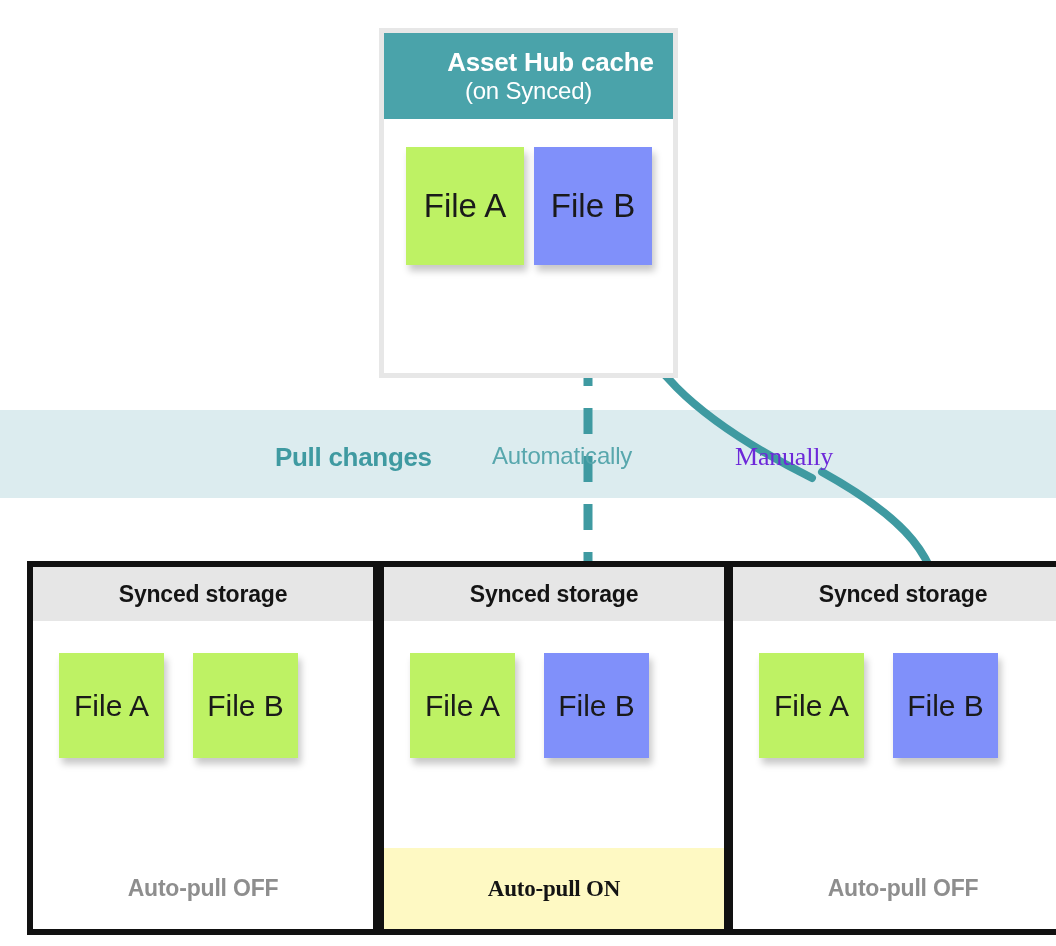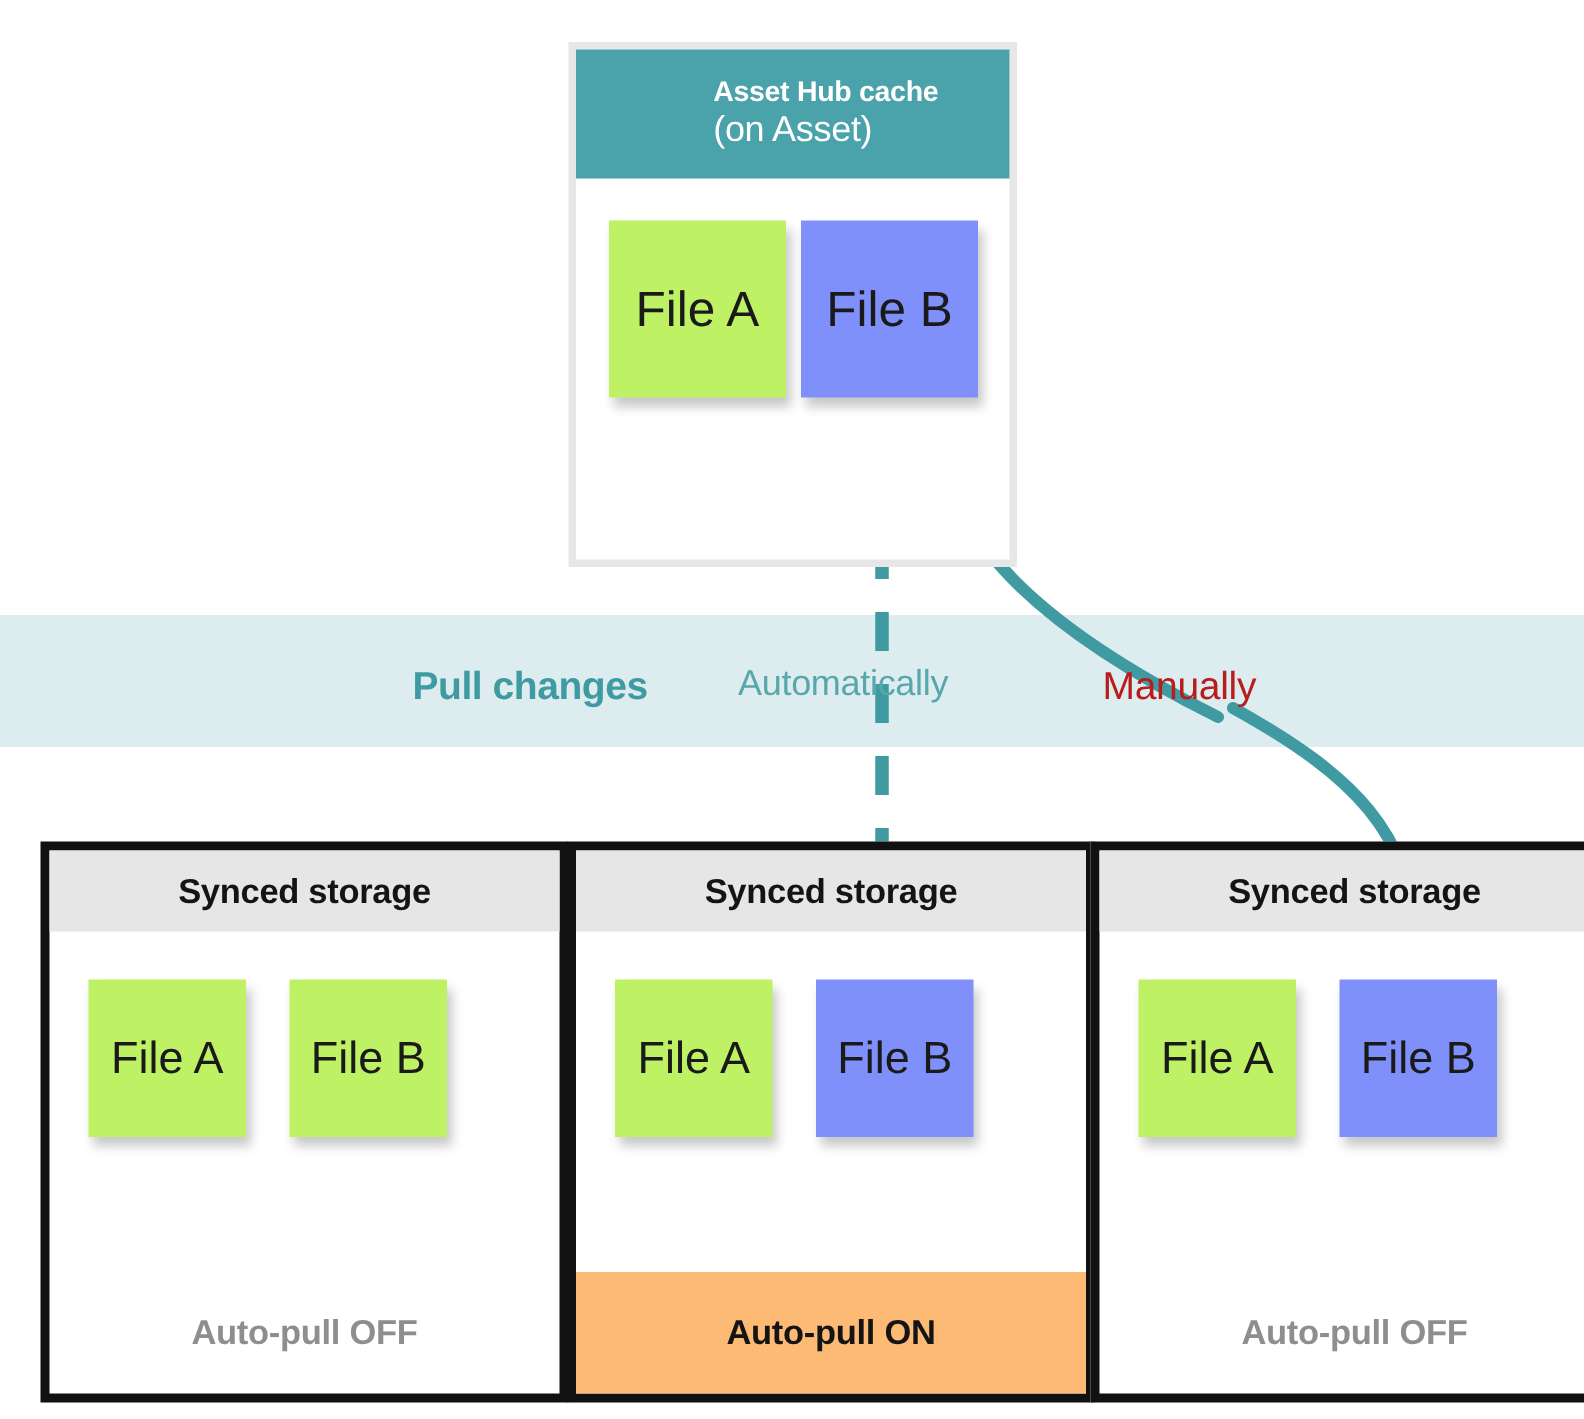--- a/index.html
+++ b/index.html
@@ -39,21 +39,21 @@
     background: #4aa3aa;
     box-sizing: border-box;
     display: flex;
     flex-direction: column;
     align-items: center;
     justify-content: center;
     color: #ffffff;
     line-height: 1.18;
   }
   #cache-header .l1 {
-    font-size: 19px;
+    font-size: 26px;
     font-weight: bold;
     letter-spacing: -0.2px;
     margin-left: 44px;
   }
   #cache-header .l2 {
     font-size: 24px;
     font-weight: normal;
     letter-spacing: -0.2px;
   }
 
@@ -102,22 +102,23 @@
     left: 492px;
     font-size: 24px;
     font-weight: normal;
     color: #58a7ad;
     letter-spacing: -0.2px;
   }
   #manual-label {
     left: 735px;
     font-size: 26px;
     font-weight: normal;
-    color: #b91c1c;
-    letter-spacing: -0.2px;
+    color: #6d28d9;
+    letter-spacing: -0.2px;
+    font-family: Liberation Serif, serif;
   }
 
   
   #arrows {
     left: 0;
     top: 0;
     width: 1056px;
     height: 946px;
     z-index: 2;
     pointer-events: none;
@@ -179,22 +180,23 @@
     font-weight: bold;
     letter-spacing: -0.2px;
     box-sizing: border-box;
     text-align: right;
   }
   .storage-footer.off {
     background: transparent;
     color: #8e8e8e;
   }
   .storage-footer.on {
-    background: #fdba74;
+    background: #fef9c3;
     color: #141414;
+    font-family: Liberation Serif, serif;
   }
 </style>
 </head>
 <body>
 
 <div class="abs" id="pull-band"></div>
 
 <svg class="abs" id="arrows" viewBox="0 0 1056 946" xmlns="http://www.w3.org/2000/svg">
 
   <g>
@@ -205,21 +207,21 @@
   <g>
     <path d="M 623,276 C 626,360 700,422 812,478" stroke="#3f9aa1" stroke-width="8" fill="none" stroke-linecap="round"></path>
     <path d="M 822,472 C 905,518 940,556 944,626" stroke="#3f9aa1" stroke-width="8" fill="none" stroke-linecap="round"></path>
     <polygon points="928,620 960,620 944,652" fill="#3f9aa1"></polygon>
   </g>
 </svg>
 
 <div class="abs" id="cache-panel">
   <div id="cache-header">
     <span class="l1">Asset Hub cache</span>
-    <span class="l2">(on Asset)</span>
+    <span class="l2">(on Synced)</span>
   </div>
   <div class="note big yellow" style="left:22px; top:114px;">
     <span>File A</span>
   </div>
   <div class="note big blue" style="left:150px; top:114px;">
     <span>File B</span>
   </div>
 </div>
 
 <div class="band-label" id="pull-changes-label">Pull changes</div>

